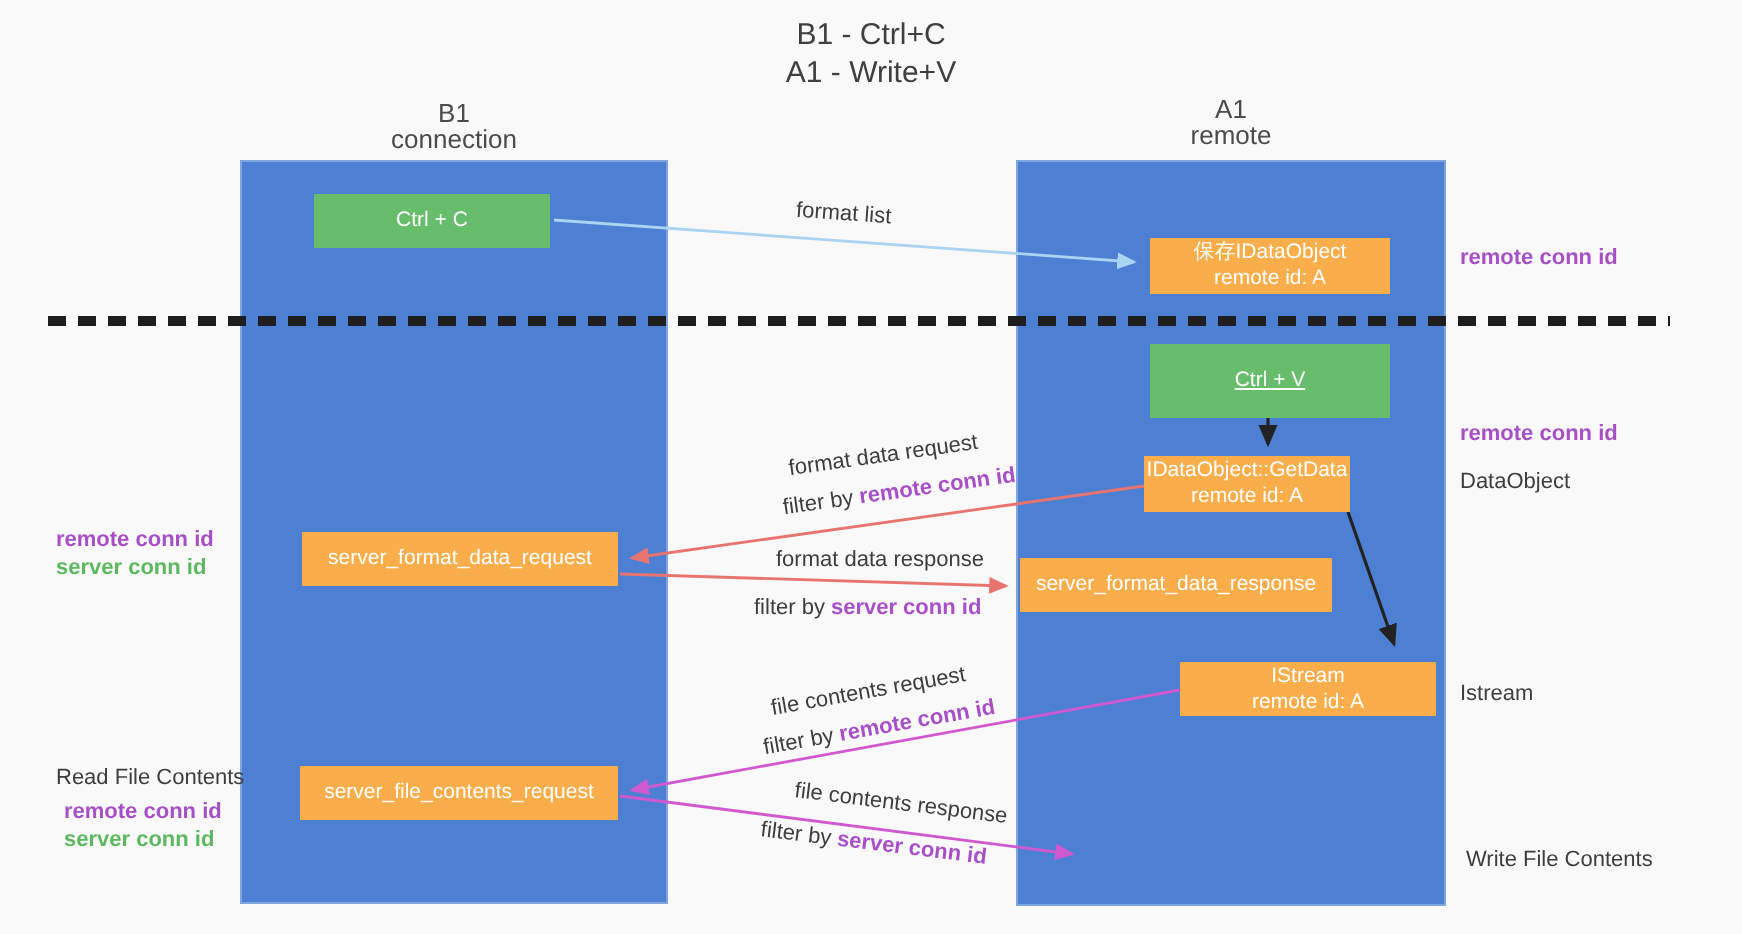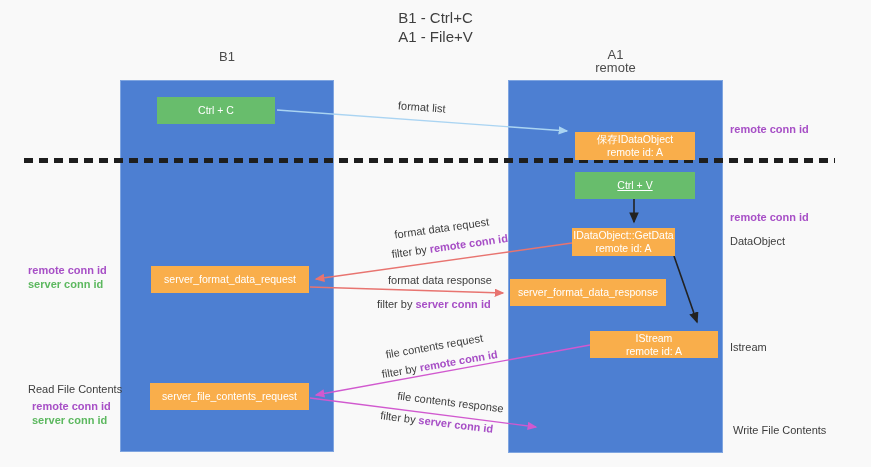--- a/index.html
+++ b/index.html
@@ -23,25 +23,26 @@
   .filter-prefix{margin-right:3px;}
   svg.arrows{position:absolute;left:0;top:0;pointer-events:none;}
 </style>
 </head>
 <body>
 
 <div class="canvas">
 
   <div class="title">
     <div>B1 - Ctrl+C</div>
-    <div>A1 - File+V</div>
+    <div>A1 - Write+V</div>
   </div>
 
   <div class="lane-header" style="left:120px;top:50px;width:214px;">
     <div>B1</div>
+    <div>connection</div>
   </div>
   <div class="lane-header" style="left:508px;top:48px;width:215px;">
     <div>A1</div>
     <div>remote</div>
   </div>
 
   <div class="lane" style="left:120px;top:80px;width:214px;height:372px;"></div>
   <div class="lane" style="left:508px;top:80px;width:215px;height:373px;"></div>
 
   <svg class="arrows" width="871" height="467" viewBox="0 0 871 467">
@@ -67,26 +68,26 @@
     <line x1="590" y1="345" x2="316" y2="395" stroke="#d159cf" stroke-width="1.4" marker-end="url(#mpink)"></line>
     <line x1="310" y1="398" x2="536" y2="427" stroke="#d159cf" stroke-width="1.4" marker-end="url(#mpink)"></line>
   </svg>
 
   <div class="dashline" style="left:24px;top:158px;width:811px;"></div>
 
   <div class="box green" style="left:157px;top:97px;width:118px;height:27px;">
     <div>Ctrl + C</div>
   </div>
 
-  <div class="box orange" style="left:575px;top:119px;width:120px;height:28px;margin-top:13px;">
+  <div class="box orange" style="left:575px;top:119px;width:120px;height:28px;">
     <div>保存IDataObject</div>
     <div>remote id: A</div>
   </div>
 
-  <div class="box green" style="left:575px;top:172px;width:120px;height:27px;text-decoration:underline;">
+  <div class="box green" style="left:575px;top:172px;width:120px;height:37px;text-decoration:underline;">
     <div>Ctrl + V</div>
   </div>
 
   <div class="box orange" style="left:572px;top:228px;width:103px;height:28px;">
     <div>IDataObject::GetData</div>
     <div>remote id: A</div>
   </div>
 
   <div class="box orange" style="left:151px;top:266px;width:158px;height:27px;">
     <div>server_format_data_request</div>

